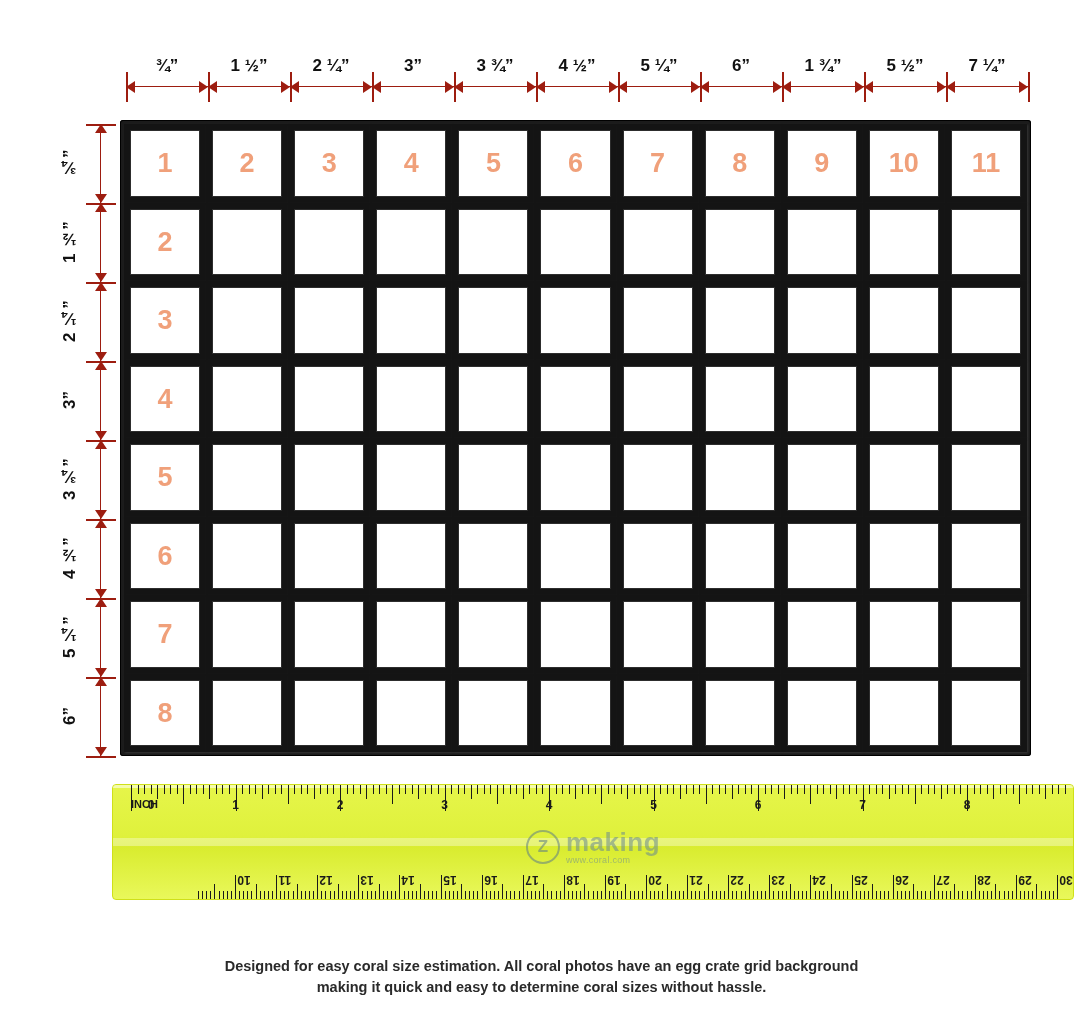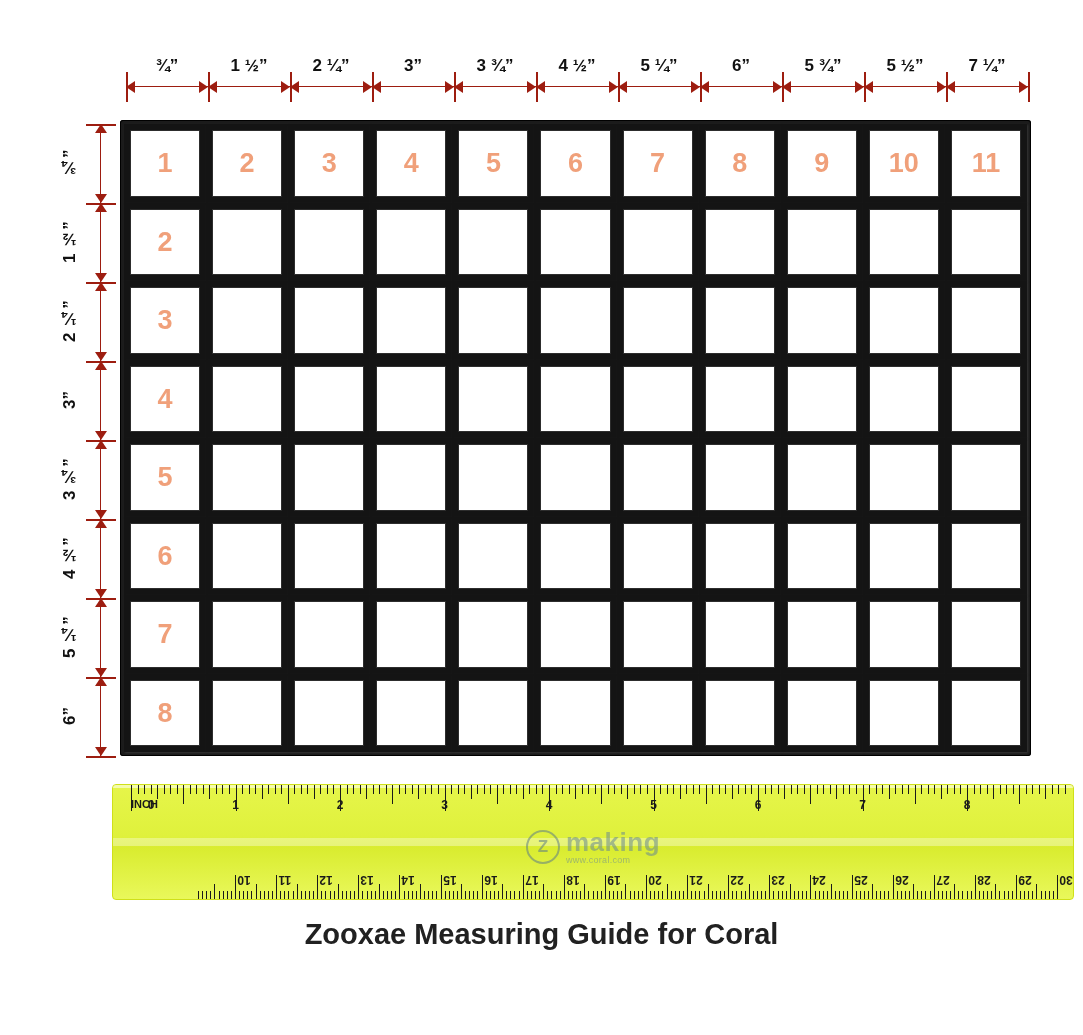--- a/index.html
+++ b/index.html
@@ -144,21 +144,21 @@
       <div class="arrow-l" style="left: 492px;"></div>
       <div class="arrow-r" style="left: 565px;"></div>
       <div class="h-label" style="left: 533px;">5 ¼”</div>
       <div class="h-seg" style="left: 574px; width: 82px;"></div>
       <div class="arrow-l" style="left: 574px;"></div>
       <div class="arrow-r" style="left: 647px;"></div>
       <div class="h-label" style="left: 615px;">6”</div>
       <div class="h-seg" style="left: 656px; width: 82px;"></div>
       <div class="arrow-l" style="left: 656px;"></div>
       <div class="arrow-r" style="left: 729px;"></div>
-      <div class="h-label" style="left: 697px;">5 ¾”</div>
+      <div class="h-label" style="left: 697px;">1 ¾”</div>
       <div class="h-seg" style="left: 738px; width: 82px;"></div>
       <div class="arrow-l" style="left: 738px;"></div>
       <div class="arrow-r" style="left: 811px;"></div>
       <div class="h-label" style="left: 779px;">5 ½”</div>
       <div class="h-seg" style="left: 820px; width: 82px;"></div>
       <div class="arrow-l" style="left: 820px;"></div>
       <div class="arrow-r" style="left: 893px;"></div>
       <div class="h-label" style="left: 861px;">7 ¼”</div>
       <div class="h-tickline" style="left: 0px;"></div>
       <div class="h-tickline" style="left: 82px;"></div>
@@ -735,18 +735,18 @@
       <div class="rtick bot" style="left: 109.67px; height: 8px;"></div>
       <div class="rtick bot" style="left: 105.56px; height: 8px;"></div>
       <div class="rtick bot" style="left: 101.45px; height: 15px;"></div>
       <div class="rtick bot" style="left: 97.34px; height: 8px;"></div>
       <div class="rtick bot" style="left: 93.23px; height: 8px;"></div>
       <div class="rtick bot" style="left: 89.12px; height: 8px;"></div>
       <div class="rtick bot" style="left: 85.01px; height: 8px;"></div>
       <div class="rnum bot" style="left: 131px;">10</div>
     </div>
 
-  <div class="title">Zooxae Measuring Guide for Coral</div>
   <div class="sub">
-    <br>
+    <span>Designed for easy coral size estimation. All coral photos have an egg crate grid background</span><br>
+    <span>making it quick and easy to determine coral sizes without hassle.</span>
   </div>
 
 </div>
 
 </body></html>

